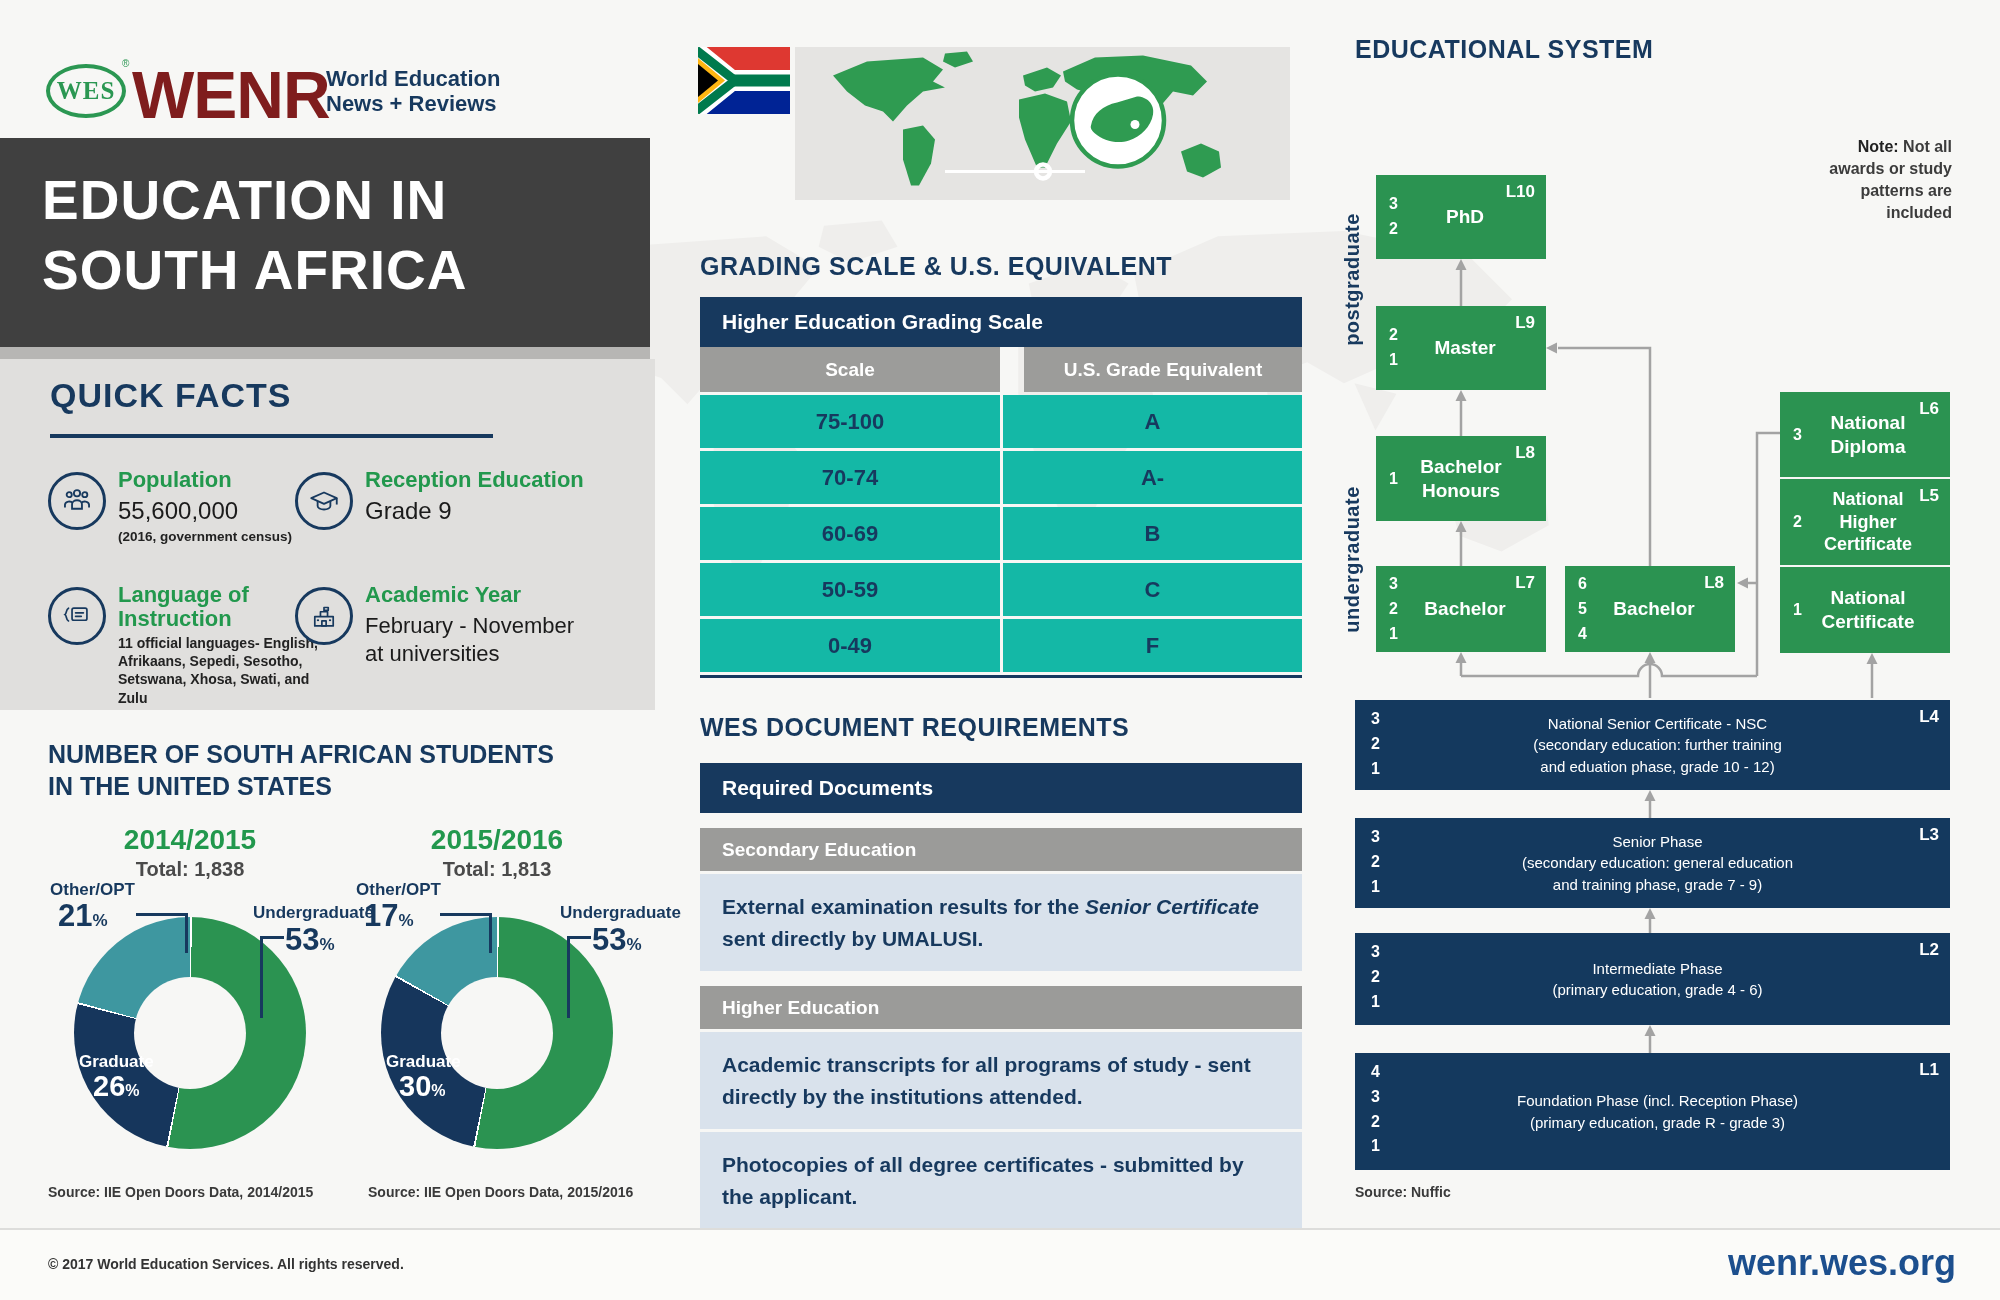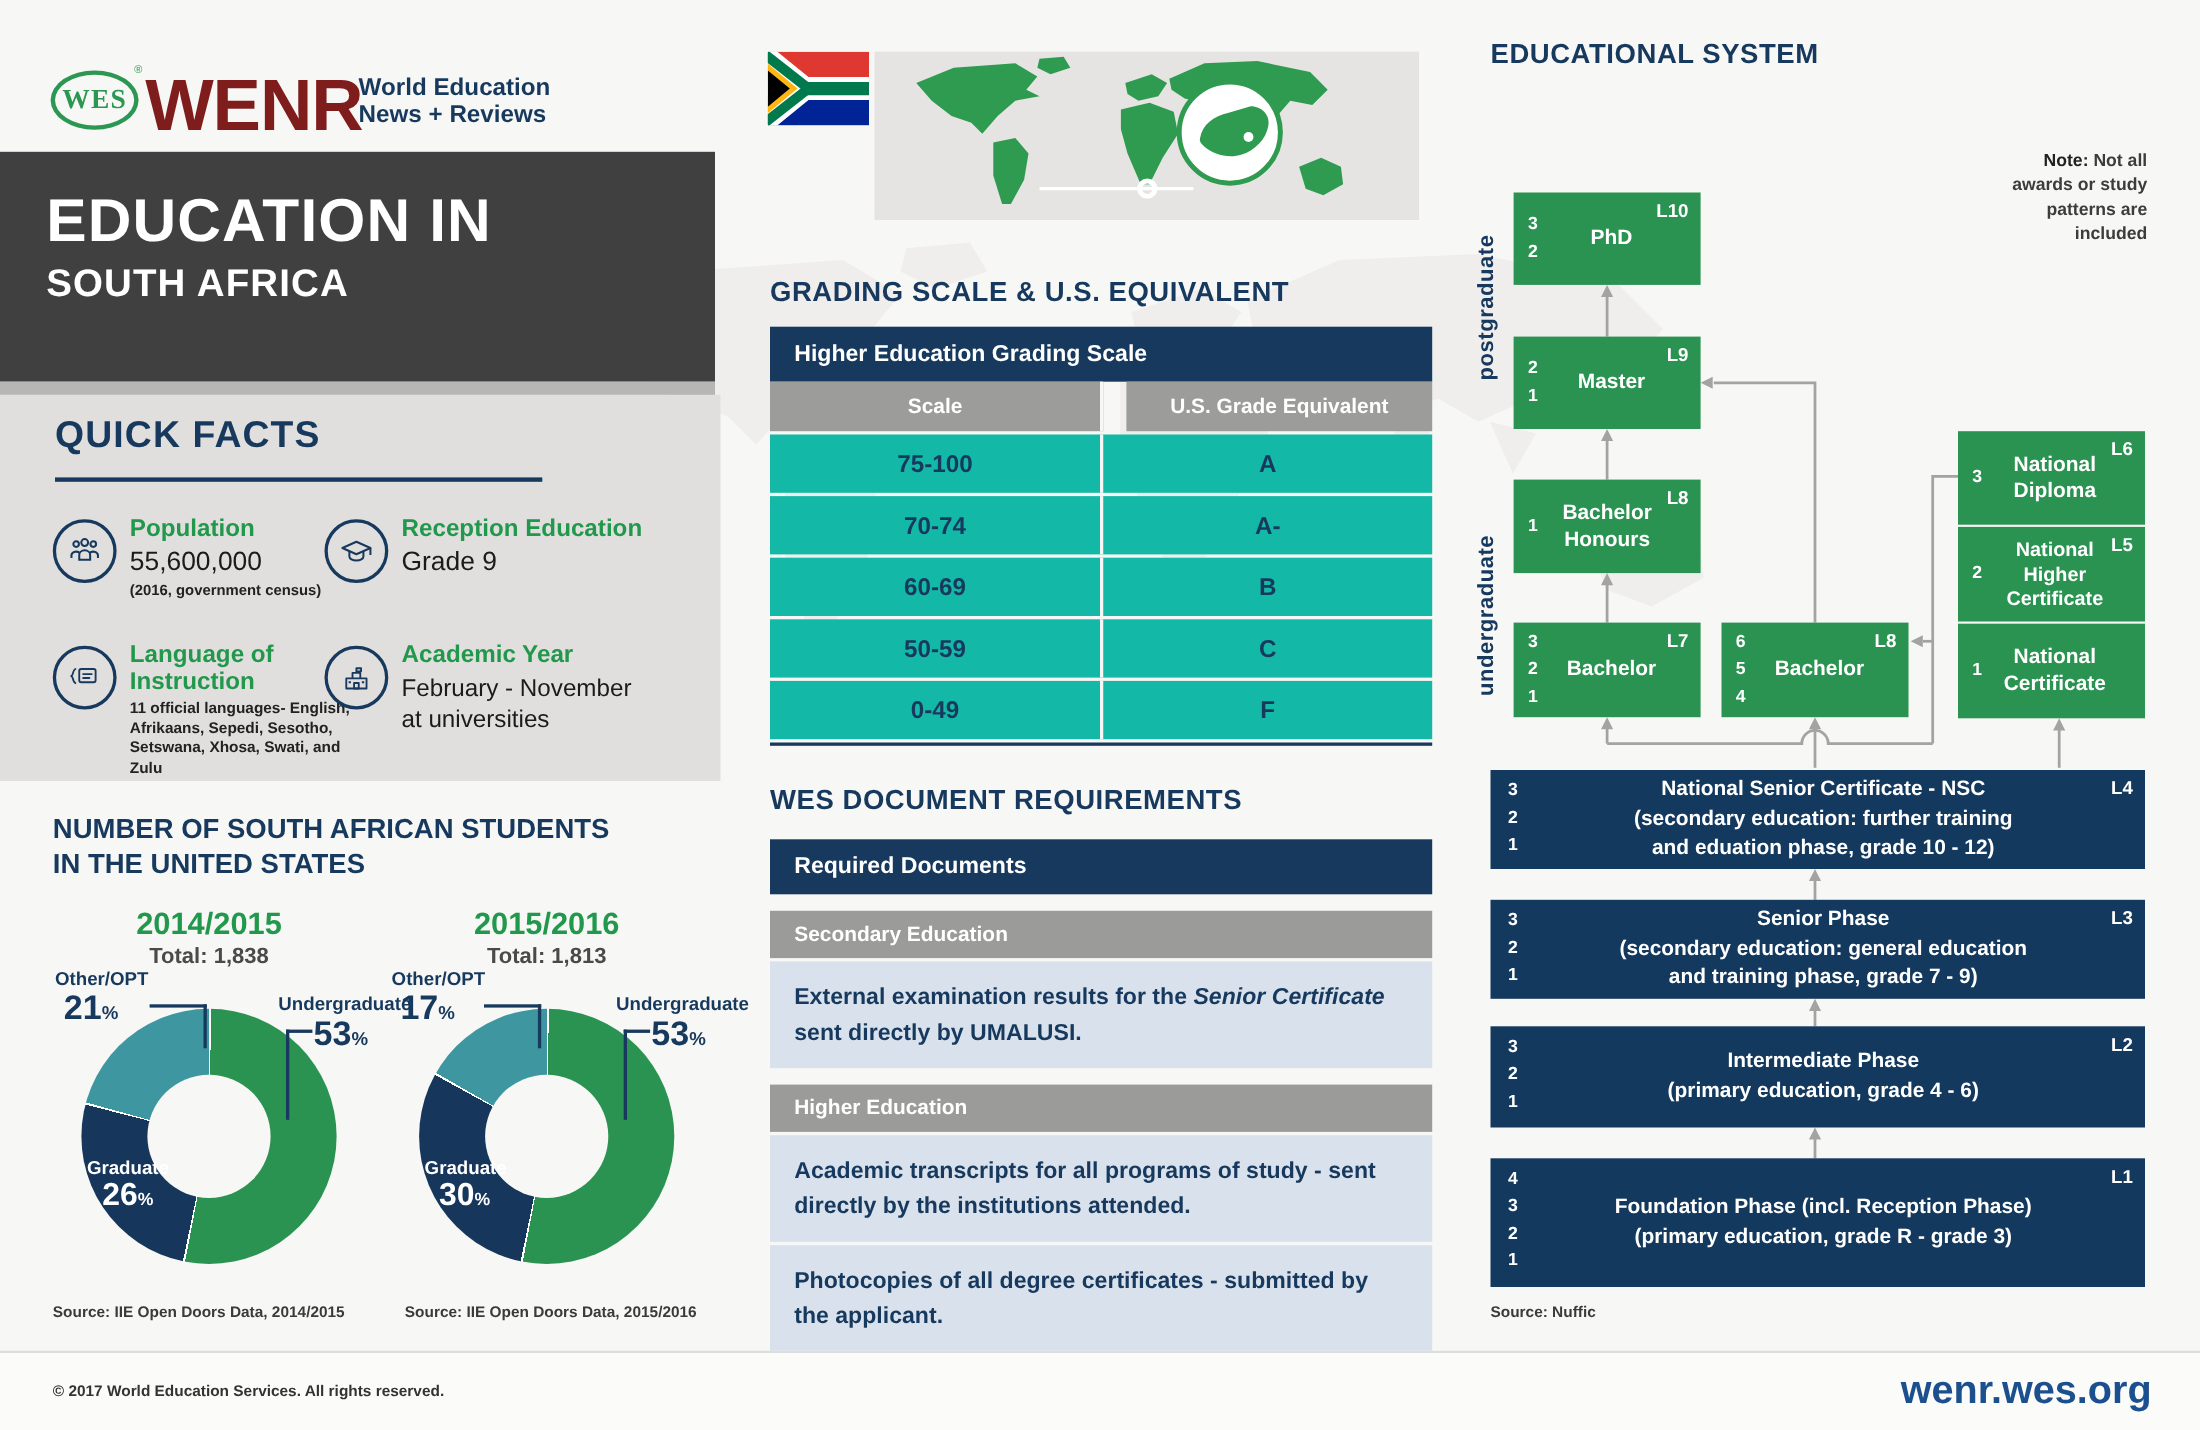--- a/index.html
+++ b/index.html
@@ -7,21 +7,21 @@
         font-family:"Liberation Sans", sans-serif;}
   
   .wes-oval{position:absolute;left:46px;top:64px;width:72px;height:46px;border:4px solid #2b9752;
             border-radius:50%;display:flex;align-items:center;justify-content:center;}
   .wes-oval span{color:#2b9752;font-family:"Liberation Serif",serif;font-weight:bold;font-size:25px;letter-spacing:1px;}
   .wes-reg{position:absolute;left:122px;top:58px;font-size:10px;color:#2b9752;}
   .wenr{position:absolute;left:132px;top:57px;font-size:66px;font-weight:800;color:#7f1d1d;letter-spacing:-1px;}
   .wenr-sub{position:absolute;left:326px;top:66px;font-size:22px;font-weight:700;color:#17395e;line-height:1.15;}
   .title-bar{position:absolute;left:0;top:138px;width:650px;height:209px;background:#404040;}
   .title-bar .t1{position:absolute;left:42px;top:30px;font-size:55px;font-weight:800;color:#fff;letter-spacing:1px;}
-  .title-bar .t2{position:absolute;left:42px;top:100px;font-size:35px;font-weight:800;color:#fff;letter-spacing:1px;}
+  .title-bar .t2{position:absolute;left:42px;top:100px;font-size:55px;font-weight:800;color:#fff;letter-spacing:1px;}
   .title-shadow{position:absolute;left:0;top:347px;width:650px;height:12px;background:#b7b6b4;}
   
   .qf-panel{position:absolute;left:0;top:359px;width:655px;height:351px;background:#e0dfdd;}
   .qf-head{position:absolute;left:50px;top:376px;font-size:34px;font-weight:800;color:#17395e;letter-spacing:1px;}
   .qf-rule{position:absolute;left:50px;top:434px;width:443px;height:4px;background:#17395e;}
   .qf-item{position:absolute;}
   .qf-icon{position:absolute;left:0;top:4px;width:52px;height:52px;border:3px solid #17395e;border-radius:50%;
            display:flex;align-items:center;justify-content:center;}
   .qf-body{position:absolute;left:70px;top:0;width:230px;}
   .qf-label{font-size:22px;font-weight:800;color:#22984d;line-height:1.08;}
@@ -65,21 +65,21 @@
   .vlabel{position:absolute;width:240px;text-align:center;transform:rotate(-90deg);
           font-size:20px;font-weight:700;color:#17395e;letter-spacing:0.5px;}
   .gbox{position:absolute;background:#2b9351;color:#fff;}
   .nbox{position:absolute;background:#14395e;color:#fff;}
   .lvl{position:absolute;top:7px;right:11px;font-size:17px;font-weight:800;}
   .yrs{position:absolute;left:13px;top:50%;transform:translateY(-50%);font-size:16px;font-weight:700;line-height:1.55;white-space:pre-line;}
   .yrs-top{position:absolute;left:16px;top:7px;font-size:16px;font-weight:700;line-height:1.55;white-space:pre-line;}
   .bname{position:absolute;left:0;top:0;right:0;bottom:0;display:flex;align-items:center;justify-content:center;
          text-align:center;font-size:19px;font-weight:700;line-height:1.25;padding:0 26px 0 34px;}
   .ntext{position:absolute;left:40px;top:0;right:30px;bottom:0;display:flex;align-items:center;justify-content:center;
-         text-align:center;font-size:19px;font-weight:700;line-height:1.42;white-space:pre-line;}
+         text-align:center;font-size:15px;font-weight:400;line-height:1.42;white-space:pre-line;}
   .connectors{position:absolute;left:0;top:0;width:2000px;height:1300px;pointer-events:none;}
   
   .footer{position:absolute;left:0;top:1228px;width:2000px;height:72px;background:#fbfbf9;border-top:2px solid #dddddb;}
   .copyright{position:absolute;left:48px;top:1256px;font-size:14px;font-weight:600;color:#333;}
   .site{position:absolute;right:44px;top:1242px;font-size:36px;font-weight:800;color:#1c4f8e;}
   .watermark{position:absolute;left:430px;top:210px;width:1300px;opacity:1;pointer-events:none;}
 </style>
 </head>
 <body>
 

